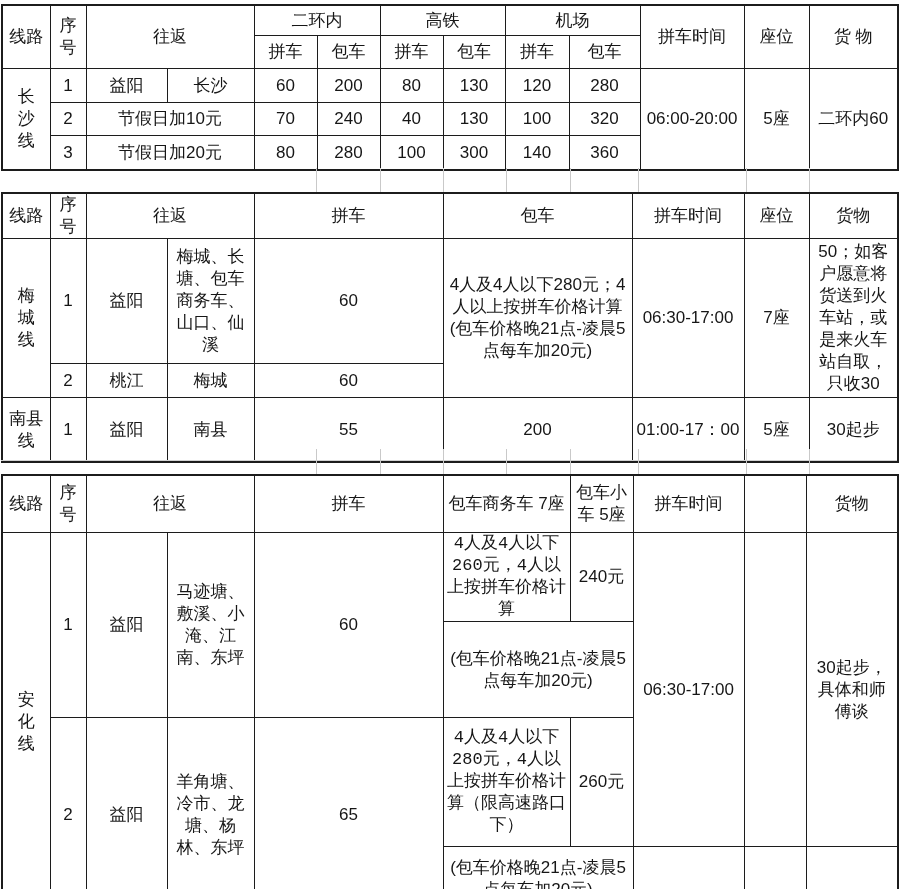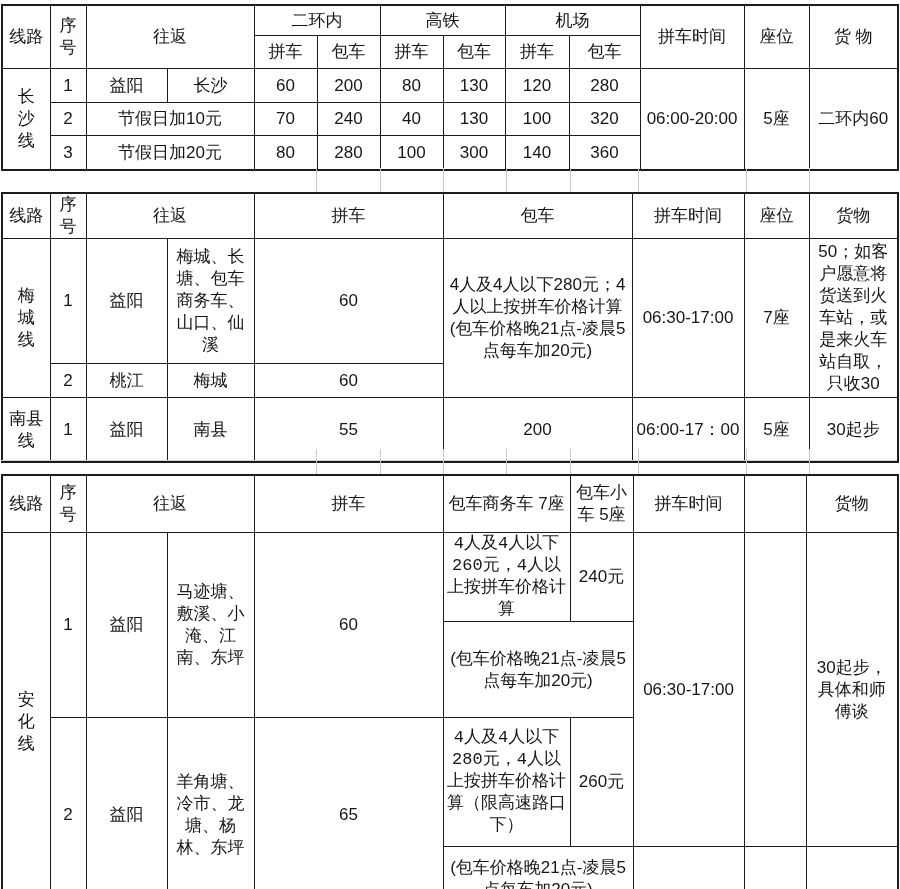--- a/index.html
+++ b/index.html
@@ -155,21 +155,21 @@
         <td>60</td>
       </tr>
       <tr class="br3">
         <td class="vline lh-snug">南县
 线</td>
         <td>1</td>
         <td>益阳</td>
         <td>南县</td>
         <td>55</td>
         <td>200</td>
-        <td>06:00-17：00</td>
+        <td>01:00-17：00</td>
         <td>5座</td>
         <td>30起步</td>
       </tr>
     </tbody>
   </table>
 
   <table class="t t3">
     <colgroup>
       <col style="width:48px">
         <col style="width:36px">

